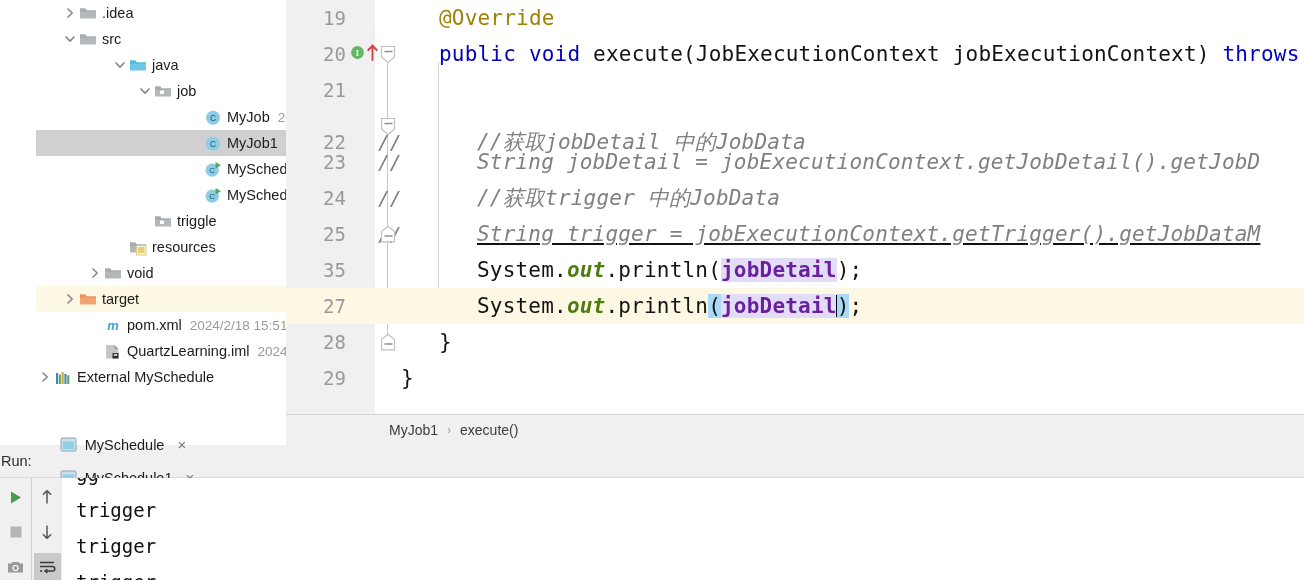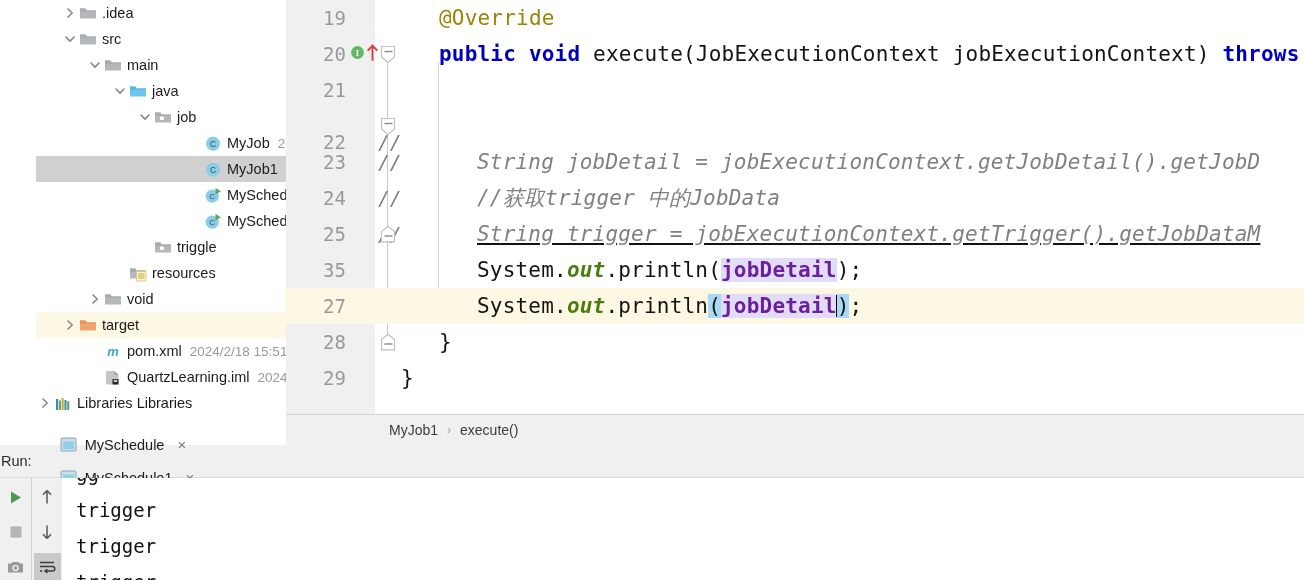--- a/index.html
+++ b/index.html
@@ -104,21 +104,21 @@
     white-space: pre;
   }
   .cmt-slash {
     position: absolute; left: 92px;
     font-family: "DejaVu Sans Mono", monospace;
     font-size: 19.5px;
     font-style: italic;
     color: #7f7f7f;
     white-space: pre;
   }
-  .kw { color: #0000c0; font-weight: bold; }
+  .kw { color: #0000c0; font-weight: normal; }
   .ann { color: #9c8207; }
   .cm { color: #808080; font-style: italic; }
   .fld { color: #4d7c0f; font-weight: bold; font-style: italic; }
   .hl-id { color: #6a1f9e; font-weight: bold; background: #e3dcf7; }
   .hl-paren { background: #a9d9f5; }
   .caret {
     display: inline-block;
     width: 0; border-left: 2px solid #000;
     height: 22px; vertical-align: -4px;
     margin: 0 -1px;
@@ -252,35 +252,20 @@
           </span>
           <span class="tree-icon">
             <svg width="18" height="17" viewBox="0 0 18 17" xmlns="http://www.w3.org/2000/svg">
               <path d="M1 3.6h5.3l1.5 1.8H17v8.2H1z" fill="#b4b8bb"></path>
               <path d="M1 3.6h5.3l1.5 1.8H17v1.3H1z" fill="#a7abae"></path>
             </svg>
           </span>
           <span class="tree-label">src</span>
         </div>
         <div class="tree-row">
-          <div style="flex: 0 0 auto; width: 50px;"></div>
-          <span class="twisty">
-            <svg width="12" height="12" viewBox="0 0 12 12" xmlns="http://www.w3.org/2000/svg">
-              <path d="M2 4l4 4.2L10 4" stroke="#8a8a8a" stroke-width="1.7" fill="none" stroke-linecap="round" stroke-linejoin="round"></path>
-            </svg>
-          </span>
-          <span class="tree-icon">
-            <svg width="18" height="17" viewBox="0 0 18 17" xmlns="http://www.w3.org/2000/svg">
-              <path d="M1 3.6h5.3l1.5 1.8H17v8.2H1z" fill="#b4b8bb"></path>
-              <path d="M1 3.6h5.3l1.5 1.8H17v1.3H1z" fill="#a7abae"></path>
-            </svg>
-          </span>
-          <span class="tree-label">main</span>
-        </div>
-        <div class="tree-row">
           <div style="flex: 0 0 auto; width: 75px;"></div>
           <span class="twisty">
             <svg width="12" height="12" viewBox="0 0 12 12" xmlns="http://www.w3.org/2000/svg">
               <path d="M2 4l4 4.2L10 4" stroke="#8a8a8a" stroke-width="1.7" fill="none" stroke-linecap="round" stroke-linejoin="round"></path>
             </svg>
           </span>
           <span class="tree-icon">
             <svg width="18" height="17" viewBox="0 0 18 17" xmlns="http://www.w3.org/2000/svg">
               <path d="M1 3.6h5.3l1.5 1.8H17v8.2H1z" fill="#6ec6e8"></path>
               <path d="M1 3.6h5.3l1.5 1.8H17v1.3H1z" fill="#55b8df"></path>
@@ -442,21 +427,21 @@
           </span>
           <span class="tree-icon">
             <svg width="18" height="17" viewBox="0 0 18 17" xmlns="http://www.w3.org/2000/svg">
               <rect x="2" y="4" width="2.1" height="11" fill="#3b8ab8"></rect>
                                <rect x="4.8" y="5.5" width="2.1" height="9.5" fill="#5aa65f"></rect>
                                <rect x="7.6" y="3.2" width="2.1" height="11.8" fill="#d2a437"></rect>
                                <rect x="10.4" y="5" width="2.1" height="10" fill="#3b8ab8"></rect>
                                <rect x="13.2" y="6.3" width="2.1" height="8.7" fill="#5aa65f"></rect>
             </svg>
           </span>
-          <span class="tree-label">Libraries Libraries</span>
+          <span class="tree-label">External MySchedule</span>
         </div>
       </div>
     <div id="tree-scroll-track">
       <div id="tree-scroll-thumb"></div>
     </div>
   </div>
   <div id="tree-bottom-gap"></div>
 
   <div id="editor-panel">
     <div id="gutter"></div>
@@ -469,21 +454,21 @@
                 <circle cx="7.5" cy="7.5" r="6.4" fill="#62b862"></circle>
                 <text x="7.5" y="11" font-size="8.5" font-weight="bold" font-family="Liberation Serif,serif" fill="#fff" text-anchor="middle">I</text>
               </svg></span><span><svg width="13" height="17" viewBox="0 0 13 17" xmlns="http://www.w3.org/2000/svg">
                 <path d="M6.5 16V3.2M6.5 1.6L2.3 6M6.5 1.6L10.7 6" stroke="#d44242" stroke-width="1.9" fill="none" stroke-linecap="round"></path>
               </svg></span></span><span class="code-text" style="left: 153px;"><span class="kw">public</span> <span class="kw">void</span> execute(JobExecutionContext jobExecutionContext) <span class="kw">throws</span></span></div>
         <div class="fold-m" style="top: 45px;"><svg width="16" height="19" viewBox="0 0 16 19" xmlns="http://www.w3.org/2000/svg">
             <path d="M1.5 1.5h13v10.5l-6.5 5.5-6.5-5.5z" fill="#fff" stroke="#c0c0c0" stroke-width="1.2"></path>
             <path d="M4.5 6.5h8" stroke="#8a8a8a" stroke-width="1.4"></path>
           </svg></div>
         <div class="code-line" style="top: 72px;"><span class="ln">21</span><span class="code-text" style="left: 153px;"></span></div>
-        <div class="code-line" style="top: 124px;"><span class="ln">22</span><span class="cmt-slash">//</span></div>
+        <div class="code-line" style="top: 124px;"><span class="ln">22</span><span class="cmt-slash">//</span><span class="code-text" style="left: 191px;"><span class="cm">//获取jobDetail 中的JobData</span></span></div>
         <div class="fold-m" style="top: 117px;"><svg width="16" height="19" viewBox="0 0 16 19" xmlns="http://www.w3.org/2000/svg">
             <path d="M1.5 1.5h13v10.5l-6.5 5.5-6.5-5.5z" fill="#fff" stroke="#c0c0c0" stroke-width="1.2"></path>
             <path d="M4.5 6.5h8" stroke="#8a8a8a" stroke-width="1.4"></path>
           </svg></div>
         <div class="code-line" style="top: 144px;"><span class="ln">23</span><span class="cmt-slash">//</span><span class="code-text" style="left: 191px;"><span class="cm">String jobDetail = jobExecutionContext.getJobDetail().getJobD</span></span></div>
         <div class="code-line" style="top: 180px;"><span class="ln">24</span><span class="cmt-slash">//</span><span class="code-text" style="left: 191px;"><span class="cm">//获取trigger 中的JobData</span></span></div>
         <div class="code-line" style="top: 216px;"><span class="ln">25</span><span class="cmt-slash">//</span><span class="code-text" style="left: 191px; text-decoration: underline;"><span class="cm">String trigger = jobExecutionContext.getTrigger().getJobDataM</span></span></div>
         <div class="fold-m" style="top: 225px;"><svg width="16" height="19" viewBox="0 0 16 19" xmlns="http://www.w3.org/2000/svg">
             <path d="M8 1.2l6.5 5.3v10.3h-13V6.5z" fill="#fff" stroke="#c0c0c0" stroke-width="1.2"></path>
             <path d="M4.5 11h8" stroke="#8a8a8a" stroke-width="1.4"></path>

